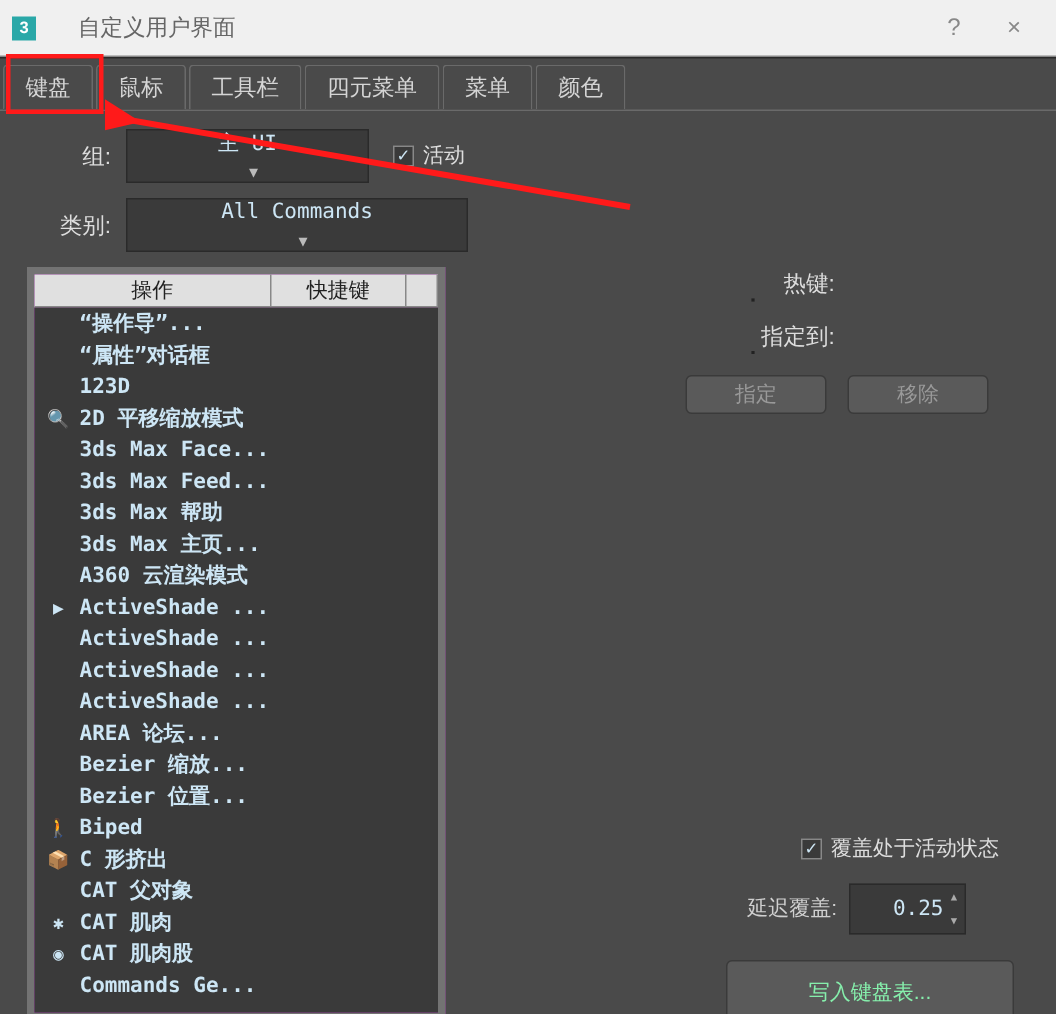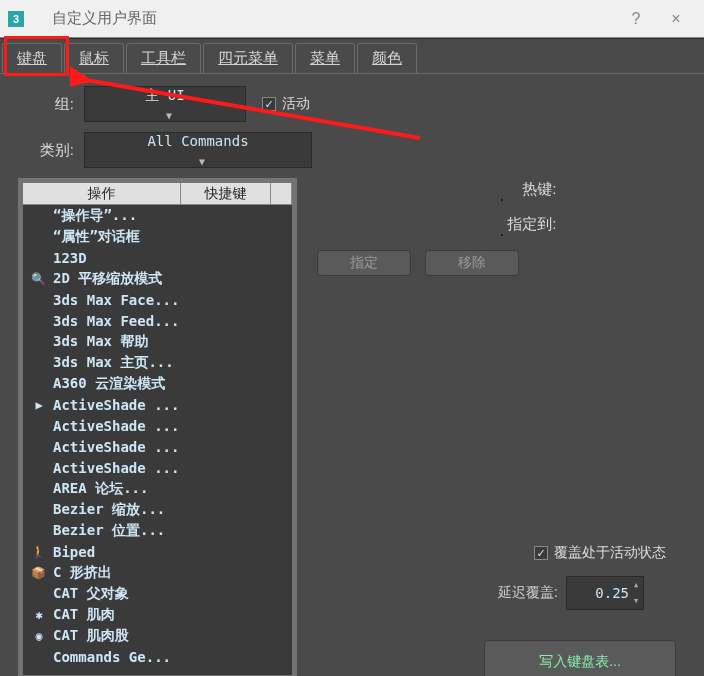--- a/index.html
+++ b/index.html
@@ -38,21 +38,20 @@
   }
   .tabs {
     display: flex;
     background: #4a4a4a;
     border-top: 1px solid #2a2a2a;
     border-bottom: 1px solid #6a6a6a;
     padding-left: 2px;
     height: 36px;
     align-items: flex-end;
     position: relative;
-    text-decoration: underline;
   }
   .tab {
     padding: 6px 14px 6px 14px;
     background: #4a4a4a;
     color: #d5d5d5;
     border: 1px solid #6a6a6a;
     border-bottom: none;
     margin-right: 2px;
     border-radius: 3px 3px 0 0;
     font-size: 15px;
@@ -201,20 +200,21 @@
   .text-input {
     flex: 1;
     height: 28px;
     background: #3a3a3a;
     border: 1px solid #222;
     max-width: 196px;
   }
   .btn-row {
     display: flex;
     gap: 14px;
+    margin-left: 140px;
     margin-top: 8px;
   }
   .btn {
     width: 94px;
     height: 26px;
     background: #5a5a5a;
     border: 1px solid #3a3a3a;
     border-radius: 4px;
     color: #999;
     display: flex;
@@ -232,21 +232,21 @@
     display: flex;
     align-items: center;
     justify-content: flex-end;
     margin-bottom: 14px;
     padding-right: 12px;
   }
   .delay-row {
     display: flex;
     align-items: center;
     justify-content: flex-end;
-    margin-bottom: 30px;
+    margin-bottom: 17px;
     padding-right: 34px;
   }
   .delay-row .spinner {
     width: 78px;
     height: 34px;
     background: #3a3a3a;
     border: 1px solid #2a2a2a;
     color: #cde6f5;
     font-family: monospace;
     font-size: 14px;

